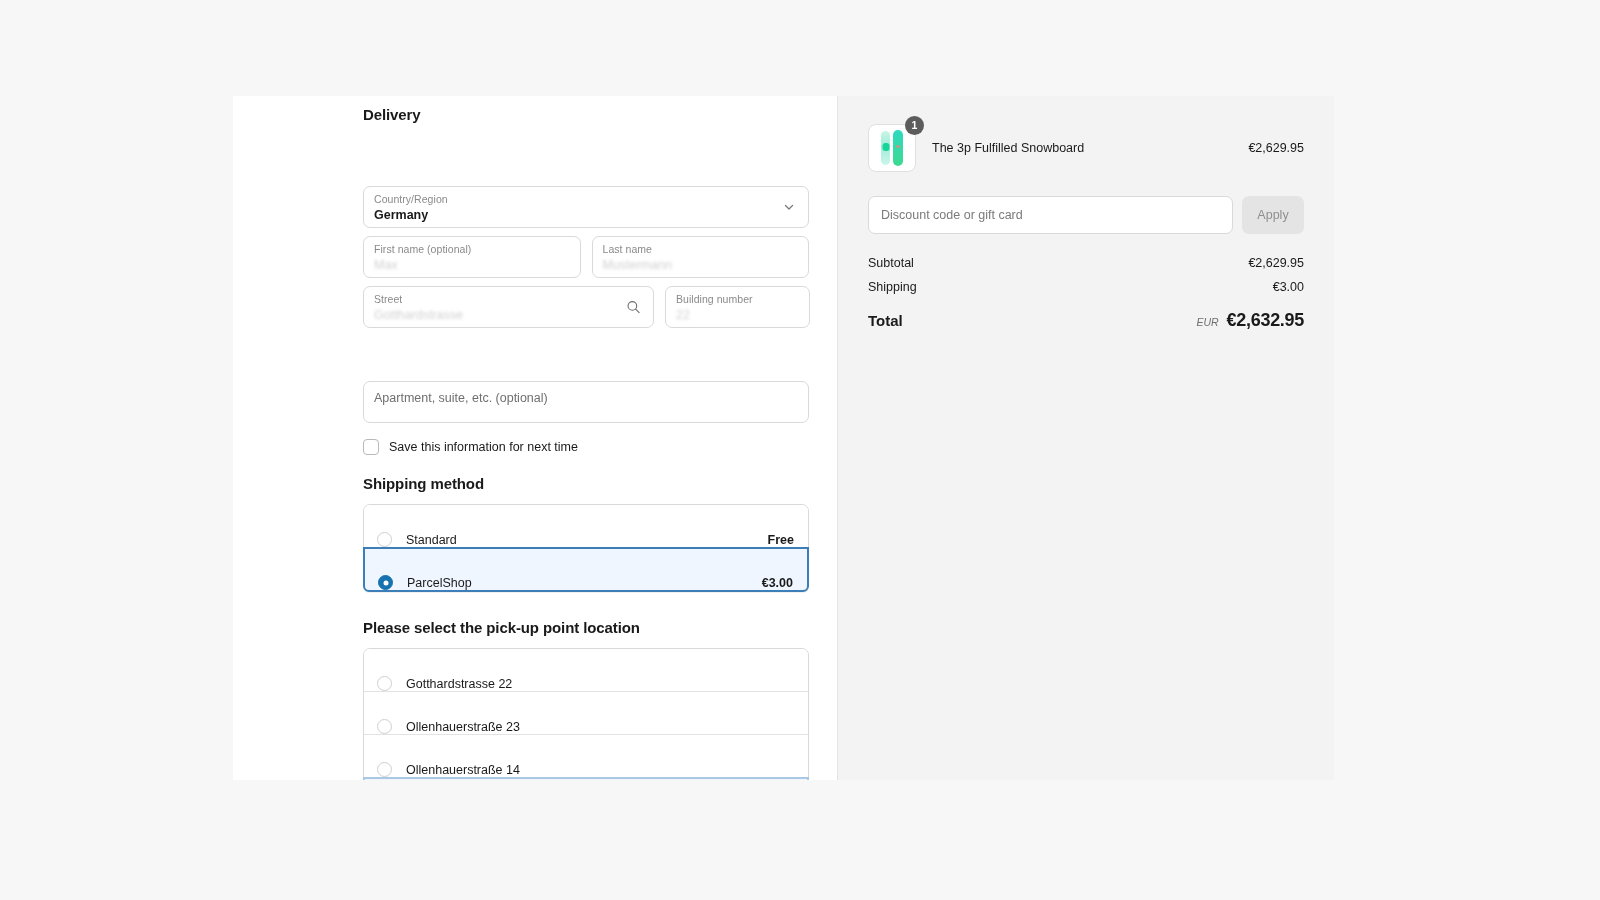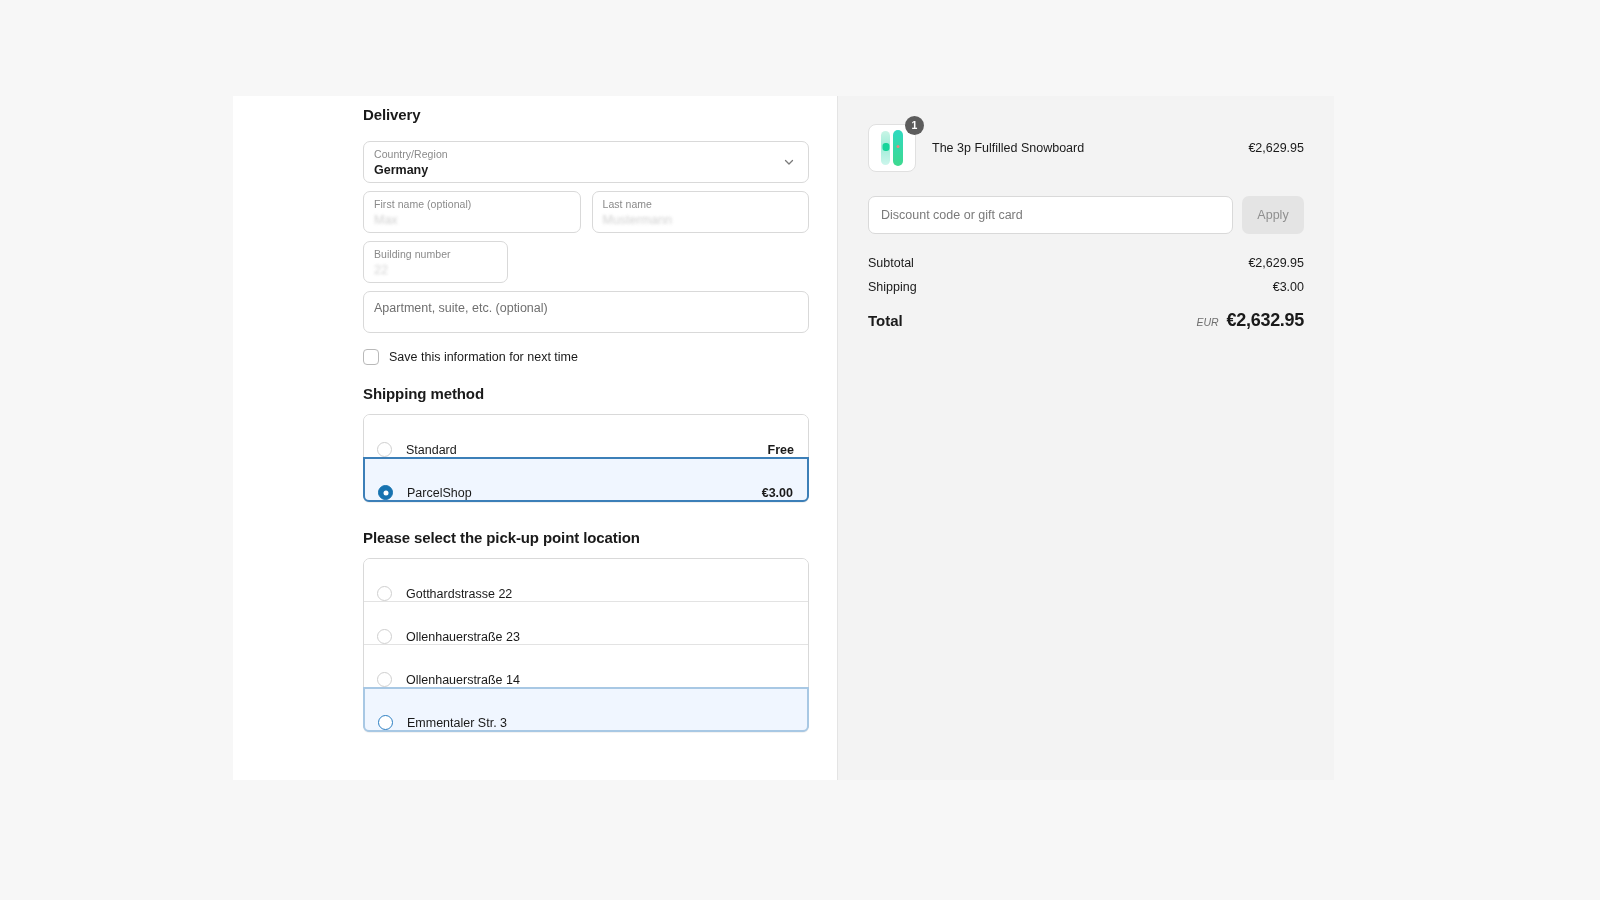--- a/index.html
+++ b/index.html
@@ -80,21 +80,21 @@
     transform: translateY(-50%);
     width: 12px; height: 12px;
     pointer-events: none;
   }
   .tf .mag {
     position: absolute; right: 12px; top: 50%;
     transform: translateY(-50%);
     width: 15px; height: 15px;
   }
 
-  .w-country { width: 100%; }
+  .w-country { width: 100%; margin-top: 45px; }
   .w-half { width: 50%; }
   .w-street { flex: 0 0 291px; }
   .w-bldg { flex: 0 0 145px; }
 
   .save-row {
     display: flex; align-items: center; gap: 10px;
     margin-top: 16px;
   }
   .cbx {
     width: 16px; height: 16px;
@@ -281,20 +281,28 @@
             <span class="lbl">First name (optional)</span>
             <span class="val redacted">Max</span>
           </div>
           <div class="tf w-half">
             <span class="lbl">Last name</span>
             <span class="val redacted">Mustermann</span>
           </div>
         </div>
 
         <div class="row2">
+          <div class="tf w-street">
+            <span class="lbl">Street</span>
+            <span class="val redacted">Gotthardstrasse</span>
+            <svg class="mag" viewBox="0 0 16 16">
+              <circle cx="6.8" cy="6.8" r="4.6" fill="none" stroke="#6f6f6f" stroke-width="1.2"></circle>
+              <path d="M10.3 10.3 L14 14" stroke="#6f6f6f" stroke-width="1.2" stroke-linecap="round"></path>
+            </svg>
+          </div>
           <div class="tf w-bldg">
             <span class="lbl">Building number</span>
             <span class="val redacted">22</span>
           </div>
         </div>
 
         <div class="tf w-country placeholder-only">
           <span class="ph">Apartment, suite, etc. (optional)</span>
         </div>
 

